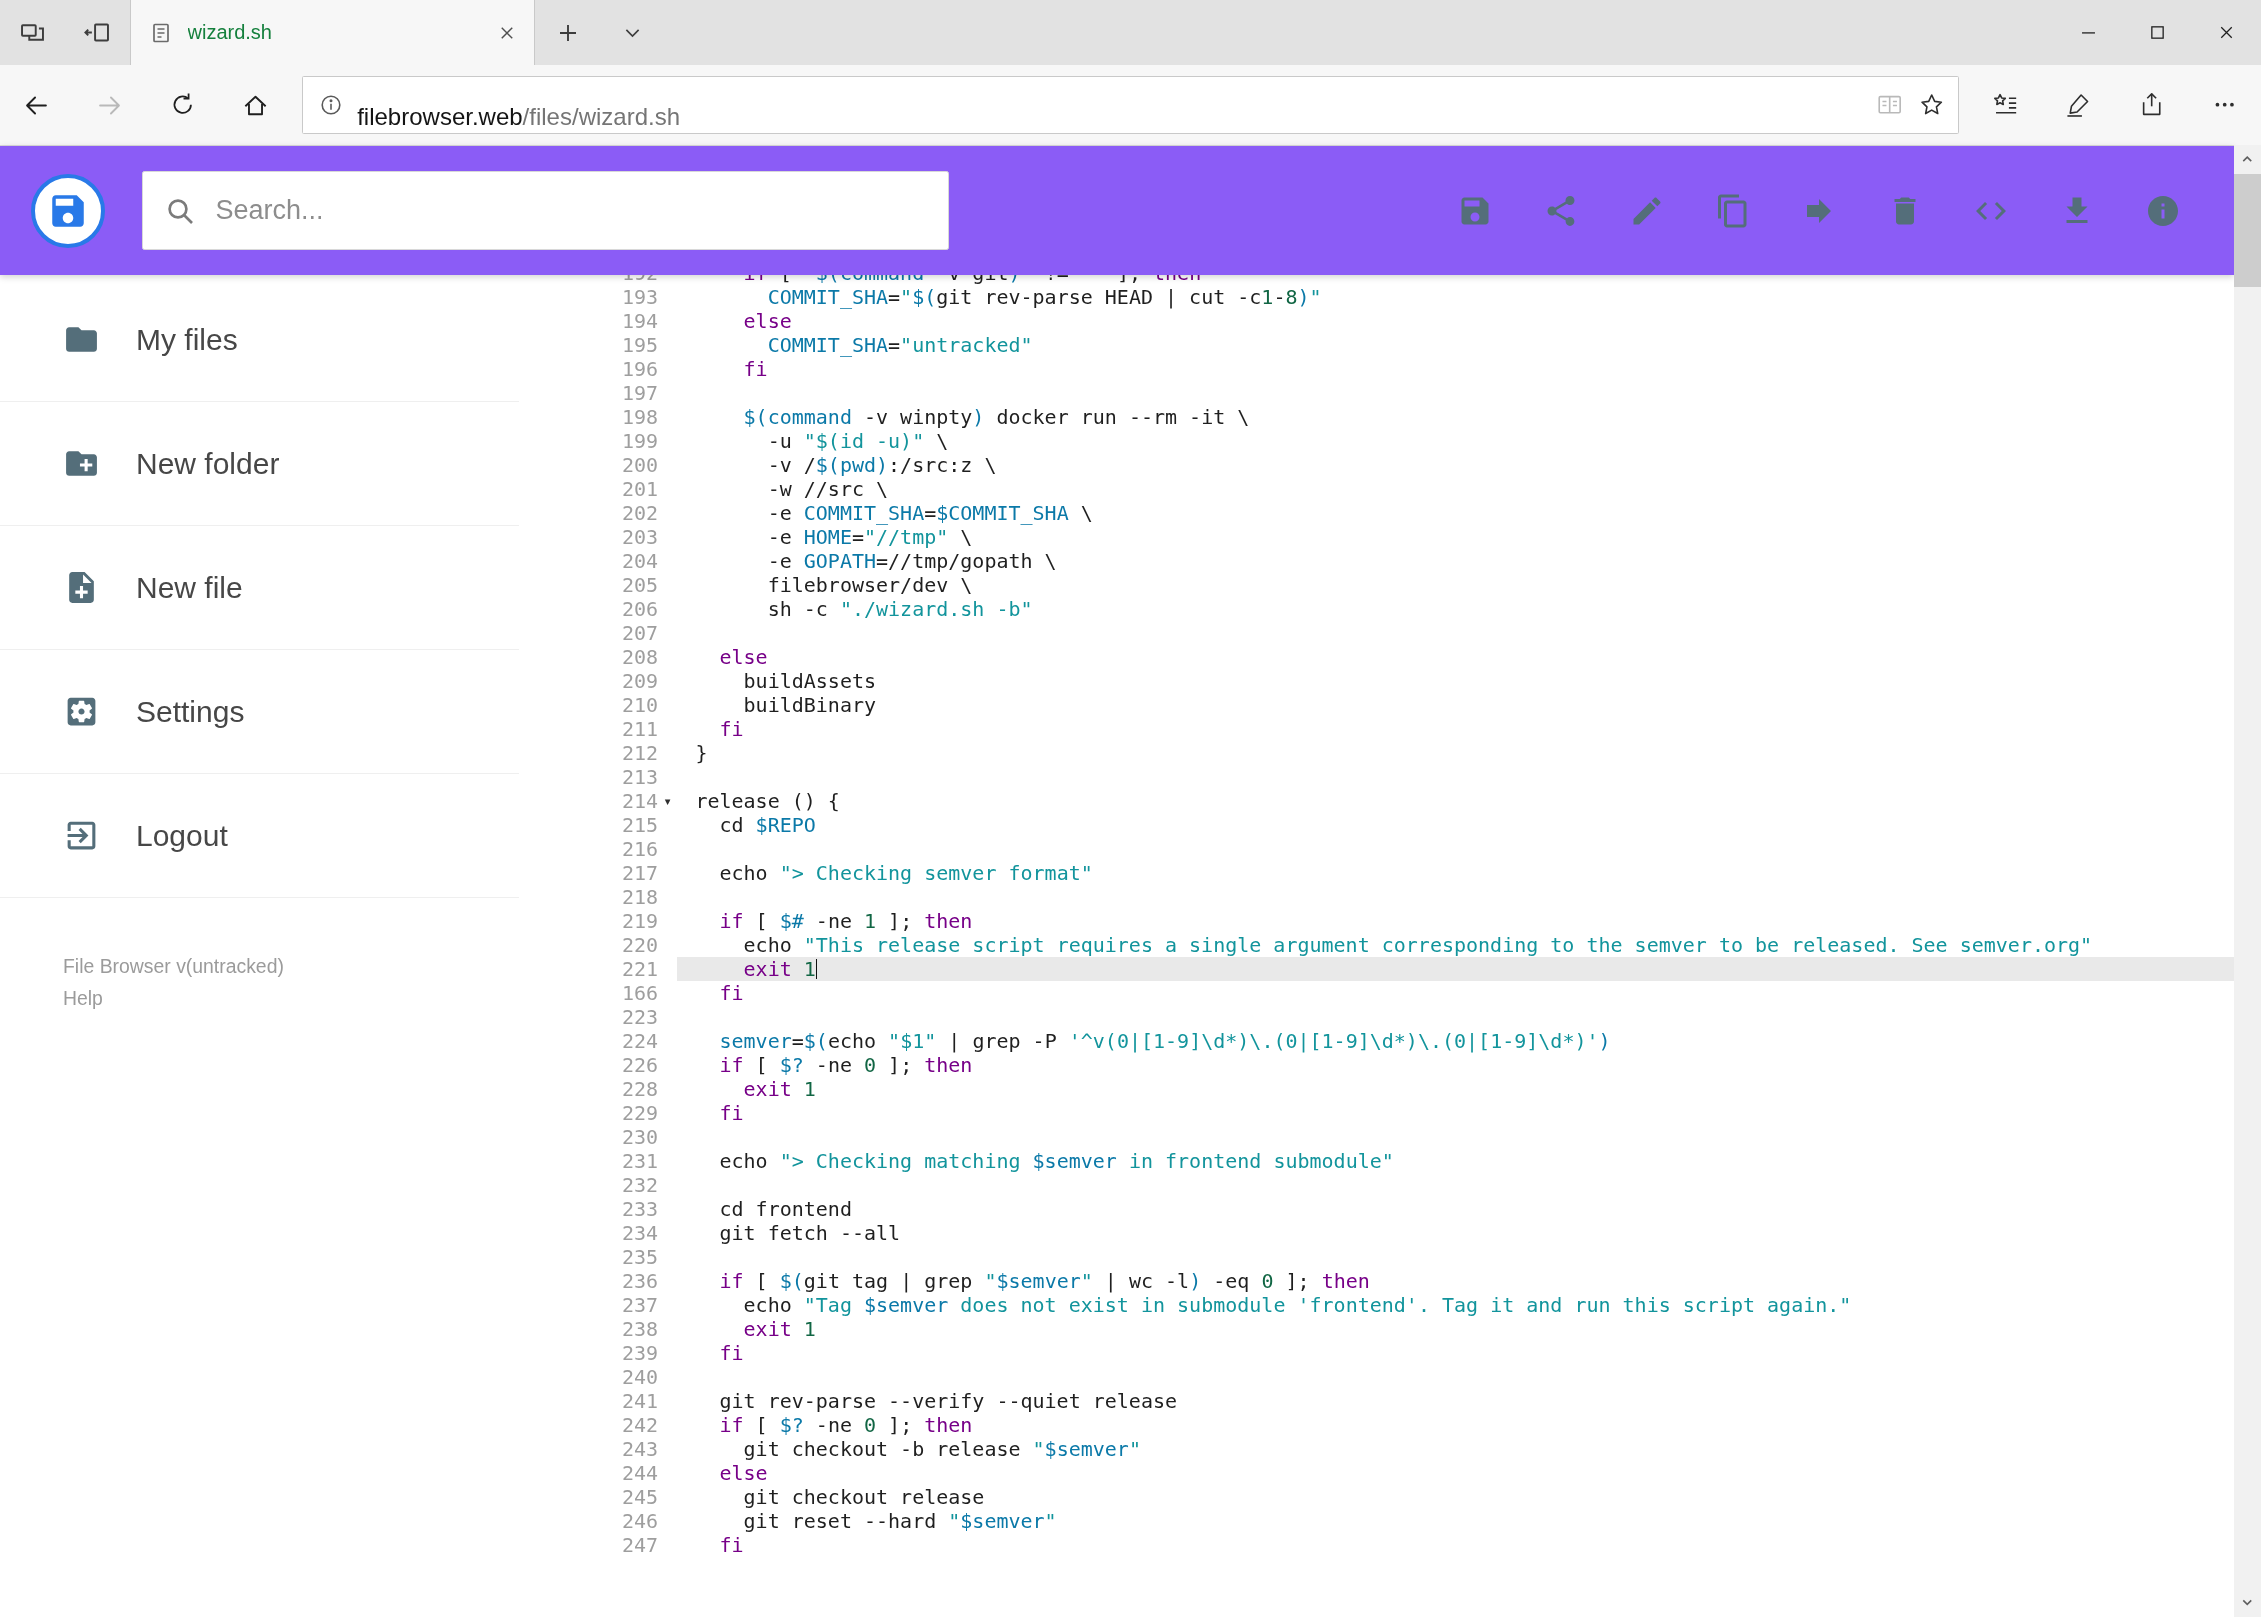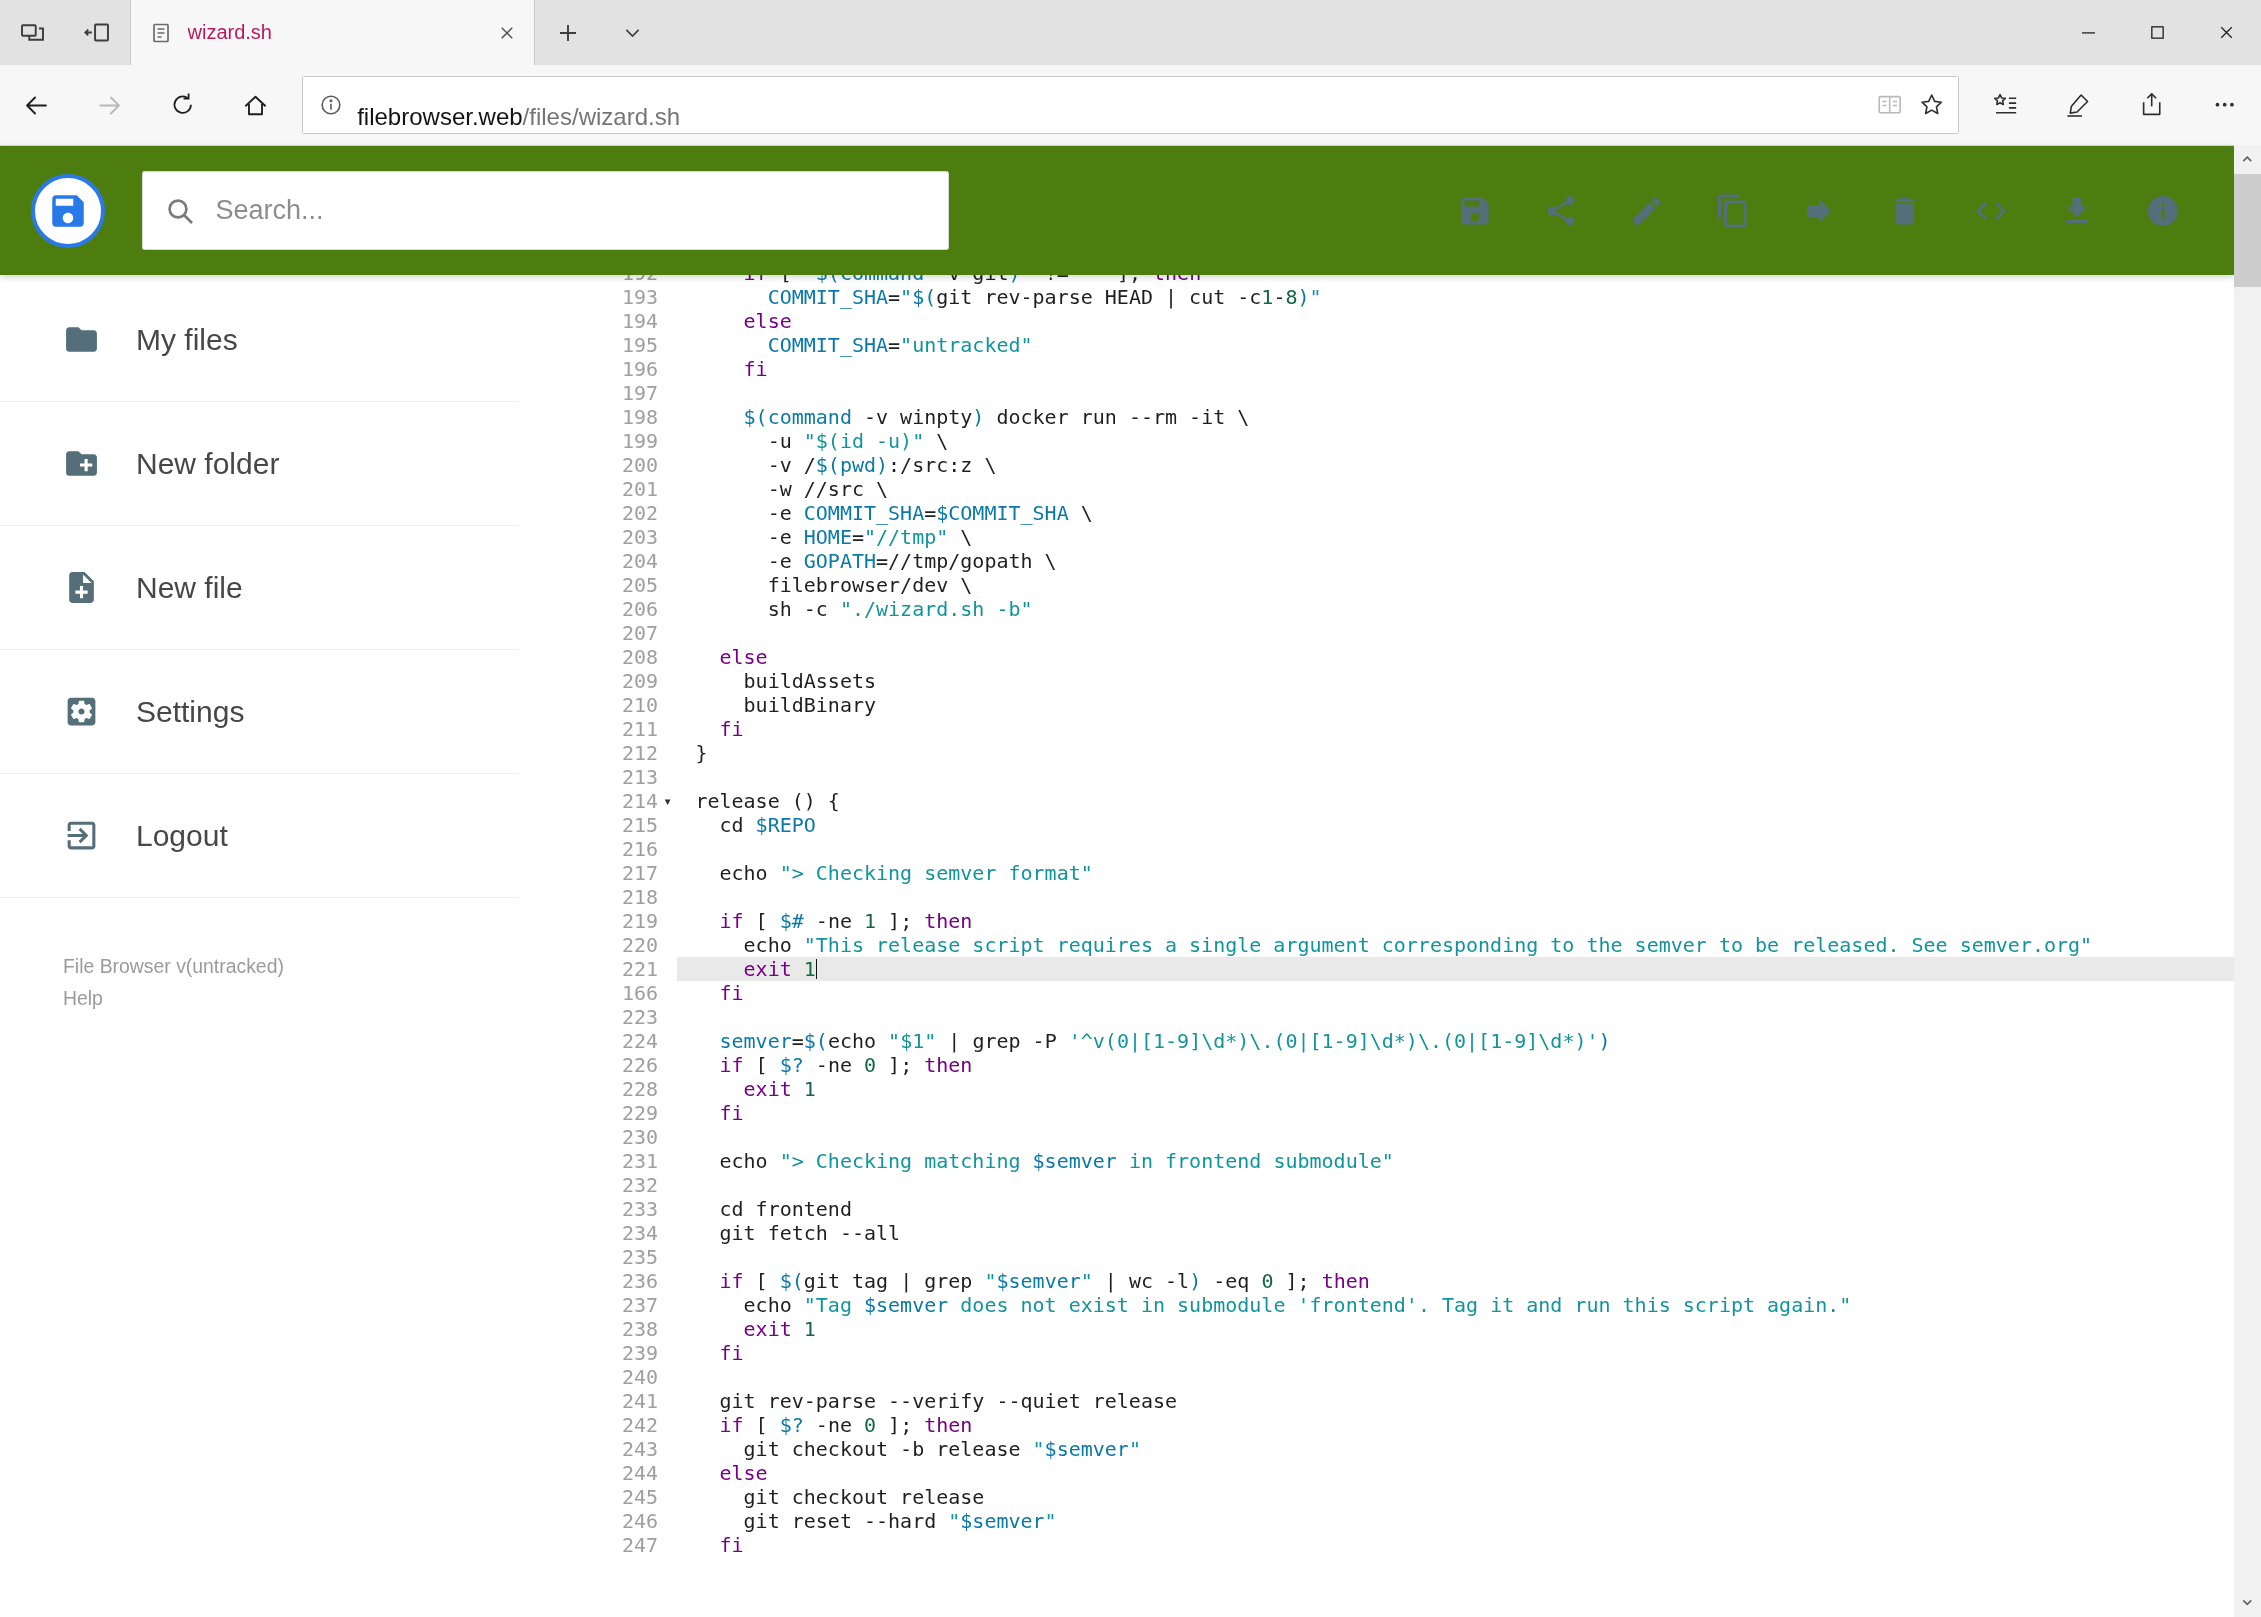--- a/index.html
+++ b/index.html
@@ -13,39 +13,39 @@
   span[data-icon] { display: inline-flex; flex-shrink: 0; }
   svg { display: block; width: 100%; height: 100%; }.ic26{width:21px;height:21px}.ic30{width:24px;height:24px}
   .ic34{width:27.4px;height:27.4px}.ic36{width:29px;height:29px}.ic40{width:32px;height:32px}
 
   
   .tabbar { height: 65px; background: #e2e2e2; display: flex; align-items: stretch; }
   .tabstrip-btn { width: 65px; display: flex; align-items: center; justify-content: center; color: #3d3d3d; }
   .tab { width: 405px; background: #f7f7f7; border-left: 0.8px solid #c9c9c9; border-right: 0.8px solid #c9c9c9;
          display: flex; align-items: center; gap: 14.5px; padding: 0 18px; }
   .favicon { width: 24px; height: 24px; color: #6b6b6b; }
-  .tab-title { flex: 1; font-size: 20px; color: #be185d; white-space: nowrap; overflow: hidden; }
+  .tab-title { flex: 1; font-size: 20px; color: #15803d; white-space: nowrap; overflow: hidden; }
   .tab-close { width: 18px; height: 18px; color: #4f4f4f; }
   .win-controls { margin-left: auto; display: flex; }
   .win-btn { width: 69px; display: flex; align-items: center; justify-content: center; color: #1f1f1f; }
 
   
   .navbar { height: 81px; background: #f7f7f7; border-bottom: 0.8px solid #dadada; display: flex; align-items: center; }
   .nav-btn { width: 73px; height: 100%; display: flex; align-items: center; justify-content: center; color: #1f1f1f; }
   .c-disabled { color: #b9b9b9 !important; }
   .c-mid { color: #2e2e2e; }
   .urlbox { flex: 1; height: 58px; margin: 0 9.7px; background: #fff; border: 0.8px solid #c9c9c9; border-radius: 1.6px;
             display: flex; align-items: center; gap: 14.5px; padding: 0 13px 0 16px; }
   .urlbox .ic30 { color: #5a5a5a; }
   .url-text { flex: 1; font-size: 24px; white-space: nowrap; overflow: hidden; margin-top: 24px; }
   .host { color: #141414; } .path { color: #757575; }
 
   
   .page { width: 2234px; height: 1472px; background: #fff; }
-  .appheader { height: 129px; display: flex; align-items: center; background: #4d7c0f;
+  .appheader { height: 129px; display: flex; align-items: center; background: #8b5cf6;
                box-shadow: 0 1.6px 6.5px rgba(0,0,0,0.18); position: relative; z-index: 3; }
   .logo { width: 74px; height: 74px; margin-left: 31px; border: 4.8px solid var(--accent); border-radius: 50%;
           display: flex; align-items: center; justify-content: center; background: #fff; flex-shrink: 0; }
   .logo span { width: 42px; height: 42px; color: var(--accent); }
   .searchbox { margin-left: 37px; width: 807px; height: 79px; background: #fff; border: 0.8px solid #d8d8d8;
                border-radius: 2.4px; display: flex; align-items: center; gap: 19.4px; padding: 0 21px; }
   .searchbox .ic40 { color: #7b7b7b; }
   .search-input { flex: 1; border: 0; outline: 0; background: transparent; font-size: 27px; color: #333; font-family: inherit; }
   .search-input::placeholder { color: #8d8d8d; opacity: 1; }
   .toolbar { margin-left: auto; margin-right: 53px; display: flex; gap: 50px; align-items: center; }

